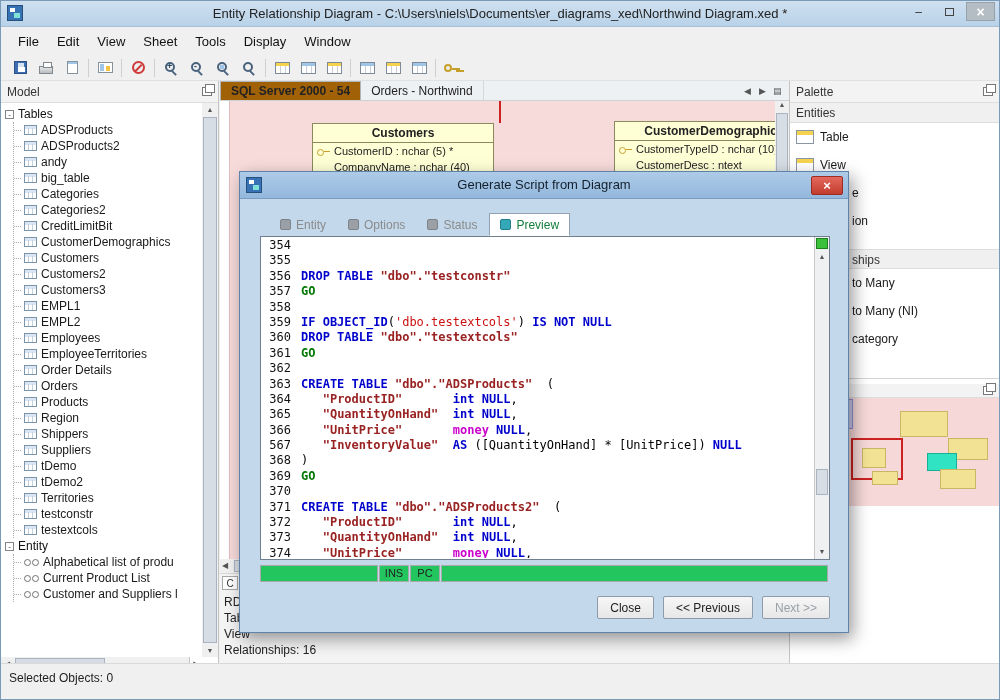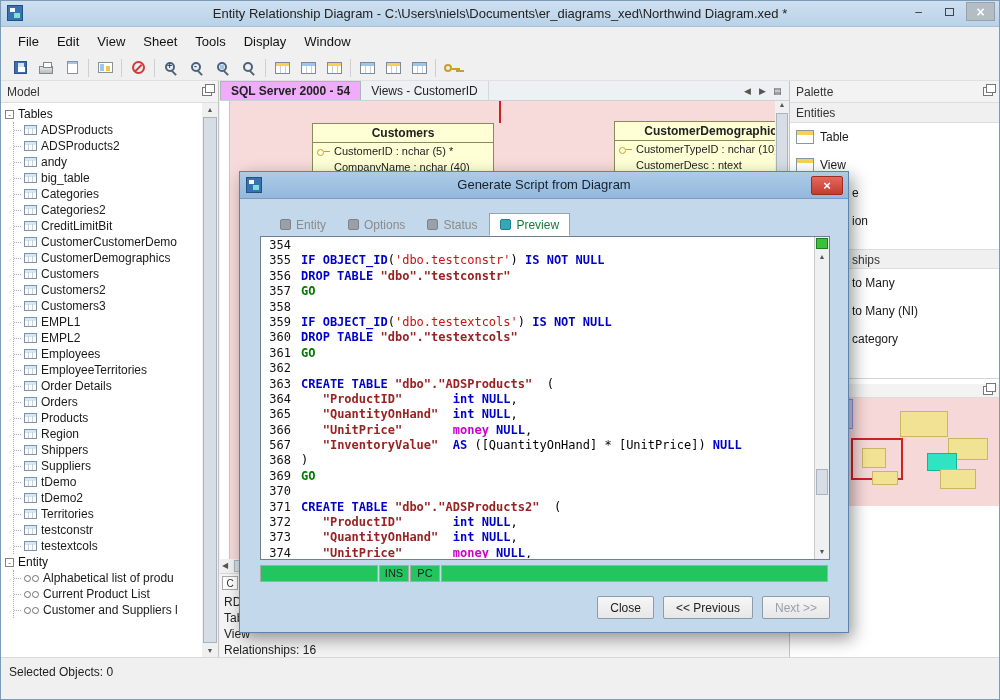--- a/index.html
+++ b/index.html
@@ -86,21 +86,21 @@
   .vscroll .thumb{position:absolute;left:1px;right:1px;top:14px;bottom:14px;background:#d7dde4;border:1px solid #a9b4c0}
   .hscroll{position:absolute;left:0;right:16px;bottom:0;height:14px;background:#f0f0f0}
   .hscroll .arr{top:0;bottom:0;width:13px;line-height:14px}
   .hscroll .arr.right{right:0}
   .hscroll .thumb{position:absolute;left:14px;width:45%;top:1px;bottom:1px;background:#d7dde4;border:1px solid #a9b4c0}
 
   
   .center{position:absolute;left:219px;right:210px;top:0;bottom:0}
   .tabbar{height:20px;display:flex;align-items:stretch;background:#eef1f4;border-bottom:1px solid #cdd2d7}
   .stab{padding:2px 10px;font-size:12px;color:#222;border-right:1px solid #d5d8db;display:flex;align-items:center}
-  .stab.active{background:#f0abfc;font-weight:bold;border:1px solid #b0b5ba;border-bottom:none}
+  .stab.active{background:#a16207;font-weight:bold;border:1px solid #b0b5ba;border-bottom:none}
   .tab-nav{margin-left:auto;display:flex;align-items:center;padding-right:4px}
   .tab-nav span{width:15px;text-align:center;font-size:9px;color:#555}
   .canvas{position:absolute;top:20px;left:0;right:14px;bottom:112px;background:#fff;overflow:hidden}
   .page{position:absolute;left:9px;top:0;right:0;bottom:0;background:var(--c-canvas_pink,#f7dada);
         border-left:1px solid #e3bcbc;overflow:hidden}
   .entity{position:absolute;border:1px solid var(--c-entity_border,#8a8a5e);
           background:var(--c-entity_fill,#ffffd6);font-size:11px;color:#222}
   .entity-header{font-weight:bold;font-size:12px;text-align:center;padding:2px 6px;
                  border-bottom:1px solid var(--c-entity_border,#8a8a5e);white-space:nowrap;overflow:hidden}
   .entity-row{display:flex;align-items:center;padding:2px 4px;white-space:nowrap;overflow:hidden}
@@ -133,21 +133,21 @@
   .p-icon{width:18px;height:14px;border:1px solid #8a96a2;background:#fff;flex:none;margin-right:6px;position:relative}
   .p-icon::before{content:"";position:absolute;left:0;top:0;right:0;height:4px;background:#f6d34f}
   .psec.partial{padding-left:62px}
   .pitem.partial .p-label{position:absolute;left:62px}
   .overview{position:absolute;top:303px;left:0;right:0;height:122px}
   .ov-header{height:14px;background:#f3f3f3;border-bottom:1px solid #ddd;display:flex;align-items:center;padding:0 6px}
   .minimap{position:absolute;left:0;right:0;top:14px;bottom:0;background:#f6d8d8;overflow:hidden}
   .mshape{position:absolute}
 
   
-  .statusbar{position:absolute;left:0;right:0;bottom:14px;height:28px;background:#f0f0f0;
+  .statusbar{position:absolute;left:0;right:0;bottom:8px;height:28px;background:#f0f0f0;
              border-top:1px solid #d9d9d9;display:flex;align-items:center;padding-left:8px;font-size:12px;color:#222}
 
   
   .dialog{position:absolute;left:238px;top:170px;width:610px;height:462px;z-index:60;
           background:var(--c-dialog_blue,#c3d8eb);border:1px solid #5f83a8;box-shadow:4px 6px 16px rgba(0,0,0,.4)}
   .dlg-title{position:relative;height:27px;background:linear-gradient(#aecbe8,#93b8dc);
              border-bottom:1px solid #7a9cc2;text-align:center}
   .dlg-title .app-icon{top:5px}
   .dlg-title-text{font-size:13px;color:#14202c;line-height:26px}
   .dlg-close{position:absolute;right:5px;top:4px;width:32px;height:19px;
@@ -311,25 +311,20 @@
               <span class="tilabel">Categories2</span>
             </div>
             <div class="titem">
               <span class="connector"></span>
               <span class="t-table"></span>
               <span class="tilabel">CreditLimitBit</span>
             </div>
             <div class="titem">
               <span class="connector"></span>
               <span class="t-table"></span>
-              <span class="tilabel">CustomerCustomerDemo</span>
-            </div>
-            <div class="titem">
-              <span class="connector"></span>
-              <span class="t-table"></span>
               <span class="tilabel">CustomerDemographics</span>
             </div>
             <div class="titem">
               <span class="connector"></span>
               <span class="t-table"></span>
               <span class="tilabel">Customers</span>
             </div>
             <div class="titem">
               <span class="connector"></span>
               <span class="t-table"></span>
@@ -447,21 +442,21 @@
         <span class="arr">◀</span>
         <span class="thumb"></span>
         <span class="arr right">▶</span>
       </div>
     </div>
 
     <div class="center">
       <div class="tabbar">
         <span id="sheettabs" style="display:flex">
             <span class="stab active">SQL Server 2000 - 54</span>
-            <span class="stab">Views - CustomerID</span>
+            <span class="stab">Orders - Northwind</span>
           </span>
         <span class="tab-nav">
           <span>◀</span>
           <span>▶</span>
           <span>▤</span>
         </span>
       </div>
       <div class="canvas">
         <div class="page" id="page">
             <div class="entity" style="left: 82px; top: 22px; width: 182px;">
@@ -590,21 +585,21 @@
           <span>Status</span>
         </span>
         <span class="dtab active">
           <span class="dtab-icon"></span>
           <span>Preview</span>
         </span>
       </div>
     <div class="editor">
       <div class="ed-lines" id="edlines">
           <div class="cl"><span class="ln">354</span><span class="code"></span></div>
-          <div class="cl"><span class="ln">355</span><span class="code"><span class="tk-k">IF OBJECT_ID</span><span class="tk-p">(</span><span class="tk-s">'dbo.testconstr'</span><span class="tk-p">) </span><span class="tk-k">IS NOT NULL</span></span></div>
+          <div class="cl"><span class="ln">355</span></div>
           <div class="cl"><span class="ln">356</span><span class="code"><span class="tk-k">DROP TABLE</span><span class="tk-p"> </span><span class="tk-i">"dbo"."testconstr"</span></span></div>
           <div class="cl"><span class="ln">357</span><span class="code"><span class="tk-g">GO</span></span></div>
           <div class="cl"><span class="ln">358</span><span class="code"></span></div>
           <div class="cl"><span class="ln">359</span><span class="code"><span class="tk-k">IF OBJECT_ID</span><span class="tk-p">(</span><span class="tk-s">'dbo.testextcols'</span><span class="tk-p">) </span><span class="tk-k">IS NOT NULL</span></span></div>
           <div class="cl"><span class="ln">360</span><span class="code"><span class="tk-k">DROP TABLE</span><span class="tk-p"> </span><span class="tk-i">"dbo"."testextcols"</span></span></div>
           <div class="cl"><span class="ln">361</span><span class="code"><span class="tk-g">GO</span></span></div>
           <div class="cl"><span class="ln">362</span><span class="code"></span></div>
           <div class="cl"><span class="ln">363</span><span class="code"><span class="tk-k">CREATE TABLE</span><span class="tk-p"> </span><span class="tk-i">"dbo"."ADSProducts"</span><span class="tk-p">  (</span></span></div>
           <div class="cl"><span class="ln">364</span><span class="code"><span class="tk-p">   </span><span class="tk-i">"ProductID"</span><span class="tk-p">       </span><span class="tk-k">int</span><span class="tk-p"> </span><span class="tk-k">NULL</span><span class="tk-p">,</span></span></div>
           <div class="cl"><span class="ln">365</span><span class="code"><span class="tk-p">   </span><span class="tk-i">"QuantityOnHand"</span><span class="tk-p">  </span><span class="tk-k">int</span><span class="tk-p"> </span><span class="tk-k">NULL</span><span class="tk-p">,</span></span></div>

